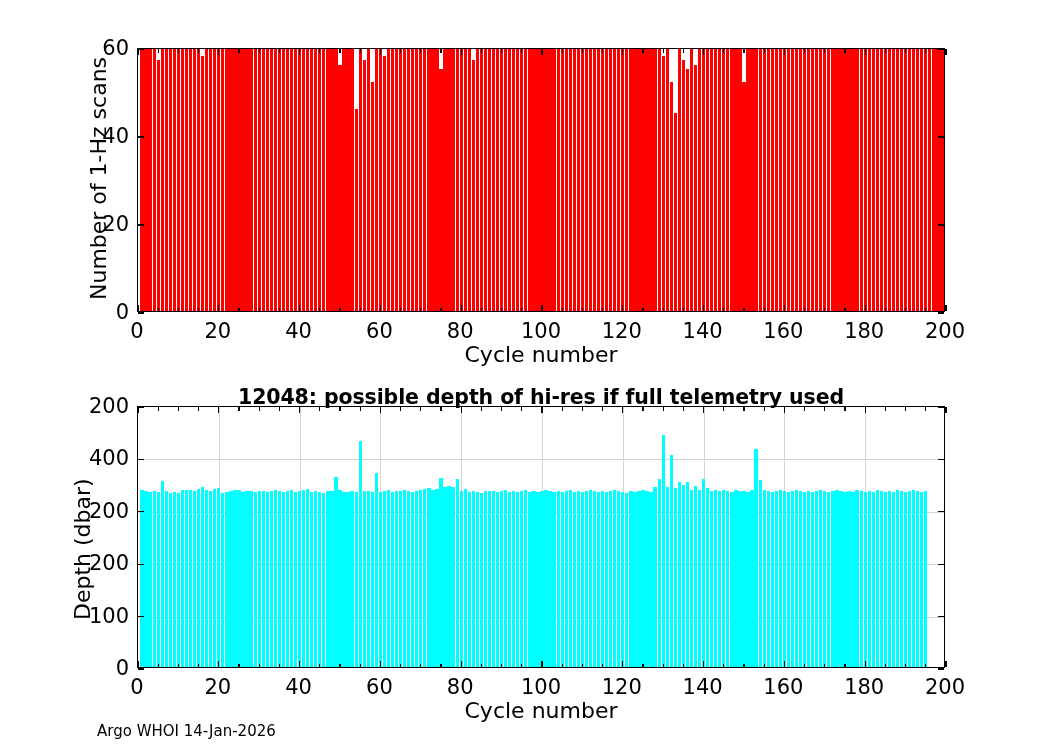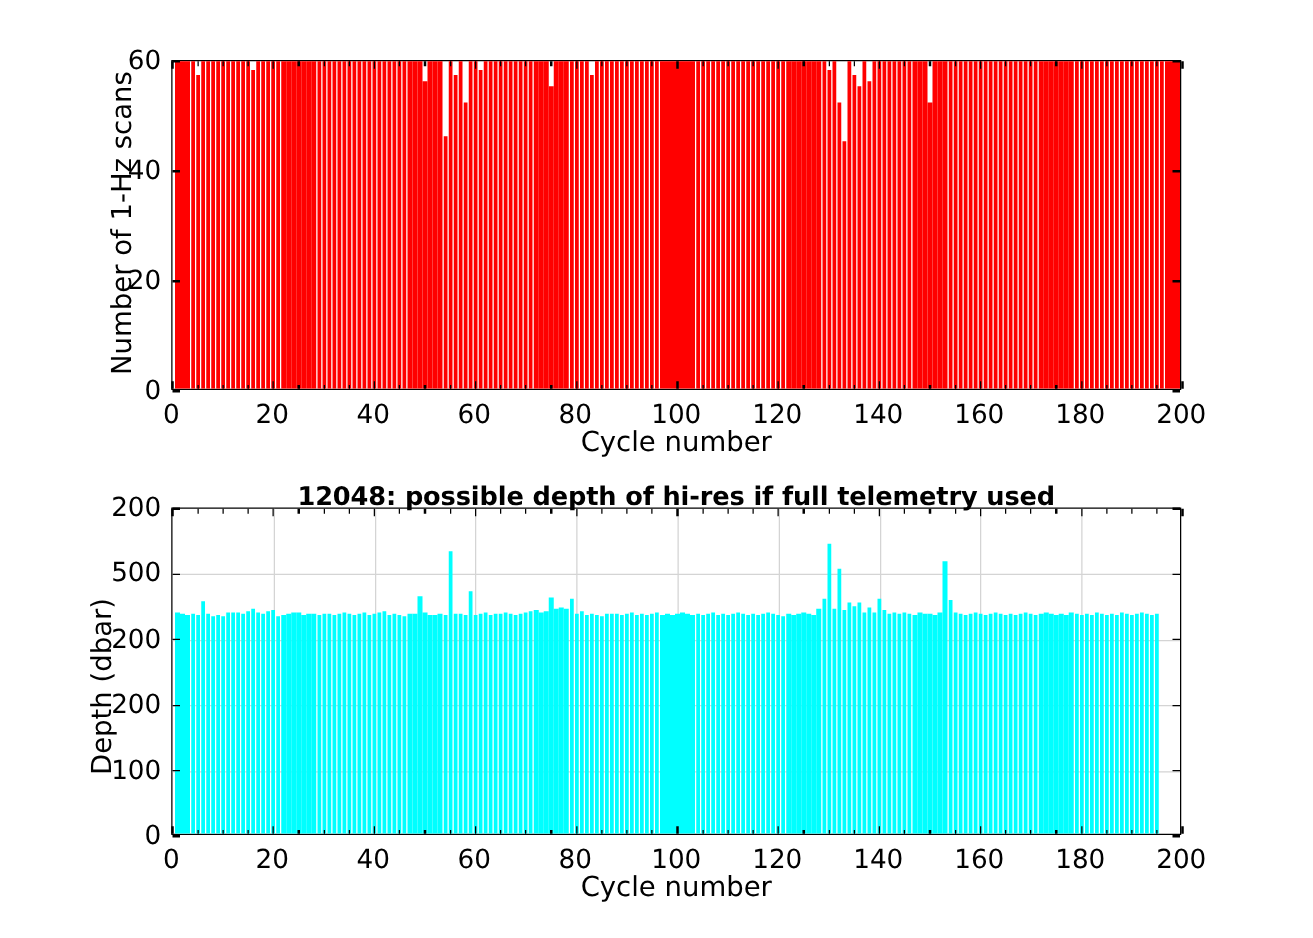--- a/index.html
+++ b/index.html
@@ -676,20 +676,21 @@
       <div class="xticklabel" style="left: 541px; top: 675px;">100</div>
       <div class="xticklabel" style="left: 621.8px; top: 675px;">120</div>
       <div class="xticklabel" style="left: 702.6px; top: 675px;">140</div>
       <div class="xticklabel" style="left: 783.4px; top: 675px;">160</div>
       <div class="xticklabel" style="left: 864.2px; top: 675px;">180</div>
       <div class="xticklabel" style="left: 945px; top: 675px;">200</div>
       <div class="yticklabel" style="left: 75px; width: 54px; top: 668px;">0</div>
       <div class="yticklabel" style="left: 75px; width: 54px; top: 615.6px;">100</div>
       <div class="yticklabel" style="left: 75px; width: 54px; top: 563.2px;">200</div>
       <div class="yticklabel" style="left: 75px; width: 54px; top: 510.8px;">200</div>
-      <div class="yticklabel" style="left: 75px; width: 54px; top: 458.4px;">500</div>
+      <div class="yticklabel" style="left: 75px; width: 54px; top: 458.4px;">400</div>
       <div class="yticklabel" style="left: 75px; width: 54px; top: 406px;">200</div>
     </div>
   <div class="plot-title" style="left:541px;top:385px;">12048: possible depth of hi-res if full telemetry used</div>
   <div class="axis-title" style="left:541px;top:698px;transform:translateX(-50%);">Cycle number</div>
   <div class="ylabel" style="left:70px;top:620px;transform:rotate(-90deg);">Depth (dbar)</div>
 
+  <div class="footer" style="left:97px;top:722px;">Argo WHOI 14-Jan-2026</div>
 </div>
 
 </body></html>

